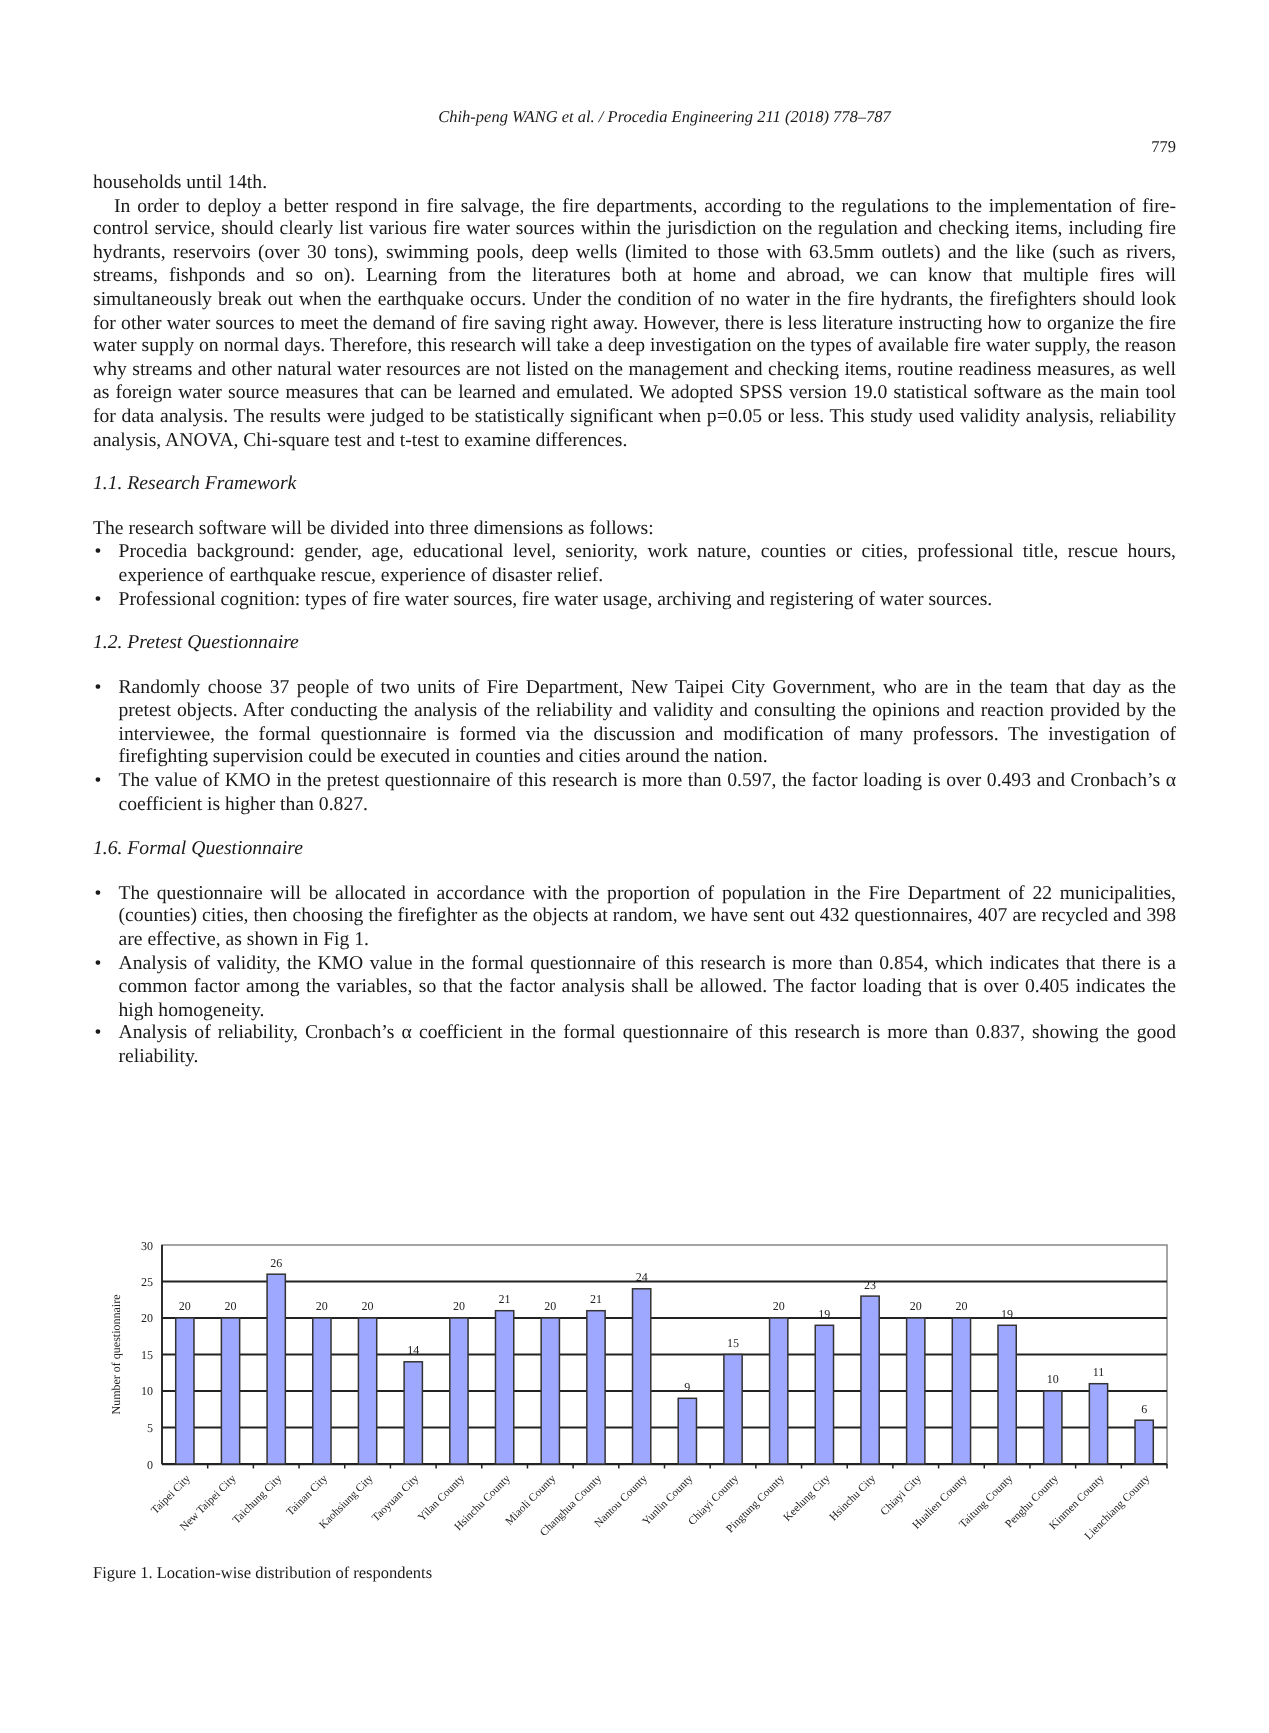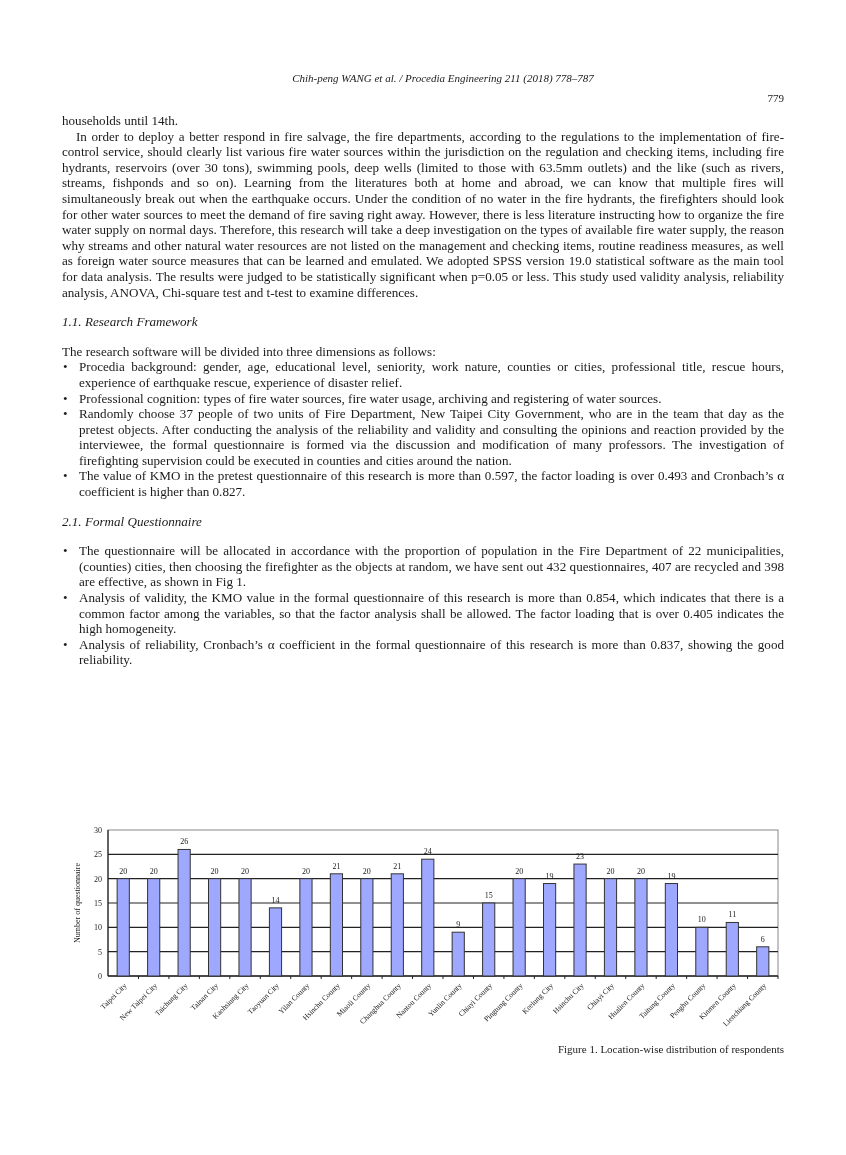--- a/index.html
+++ b/index.html
@@ -12,21 +12,21 @@
   .text { position: absolute; top: 113px; left: 0; width: 722px; font-size: 13.1px; line-height: 15.6px; text-align: justify; }
   .text p { margin: 0; }
   .indent { text-indent: 14px; }
   .heading { font-style: italic; margin-top: 14px !important; margin-bottom: 14px !important; }
   ul { margin: 0; padding: 0; list-style: none; }
   li { position: relative; padding-left: 17px; }
   li::before { content: "\2022"; position: absolute; left: 1px; top: 0; }
 
   .chart { position: absolute; left: 62px; top: 822px; width: 722px; height: 215px; }
   .chart svg { position: absolute; left: 0; top: 0; }
-  .caption { position: absolute; top: 1043px; left: 62px; width: 722px; text-align: right; font-size: 11px; }
+  .caption { position: absolute; top: 1043px; left: 62px; width: 722px; text-align: left; font-size: 11px; }
 </style>
 </head>
 <body>
 
 <div class="page">
   <div class="running-head">
     <span class="title">Chih-peng WANG et al. / Procedia Engineering 211 (2018) 778–787</span>
     <span class="pageno">779</span>
   </div>
 
@@ -34,26 +34,27 @@
     <p>households until 14th.</p>
     <p class="indent">In order to deploy a better respond in fire salvage, the fire departments, according to the regulations to the implementation of fire-control service, should clearly list various fire water sources within the jurisdiction on the regulation and checking items, including fire hydrants, reservoirs (over 30 tons), swimming pools, deep wells (limited to those with 63.5mm outlets) and the like (such as rivers, streams, fishponds and so on). Learning from the literatures both at home and abroad, we can know that multiple fires will simultaneously break out when the earthquake occurs. Under the condition of no water in the fire hydrants, the firefighters should look for other water sources to meet the demand of fire saving right away. However, there is less literature instructing how to organize the fire water supply on normal days. Therefore, this research will take a deep investigation on the types of available fire water supply, the reason why streams and other natural water resources are not listed on the management and checking items, routine readiness measures, as well as foreign water source measures that can be learned and emulated. We adopted SPSS version 19.0 statistical software as the main tool for data analysis. The results were judged to be statistically significant when p=0.05 or less. This study used validity analysis, reliability analysis, ANOVA, Chi-square test and t-test to examine differences.</p>
 
     <p class="heading">1.1. Research Framework</p>
     <p>The research software will be divided into three dimensions as follows:</p>
     <ul>
       <li>Procedia background: gender, age, educational level, seniority, work nature, counties or cities, professional title, rescue hours, experience of earthquake rescue, experience of disaster relief.</li>
       <li>Professional cognition: types of fire water sources, fire water usage, archiving and registering of water sources.</li>
     </ul>
 
+    <p class="heading">1.2. Pretest Questionnaire</p>
     <ul>
       <li>Randomly choose 37 people of two units of Fire Department, New Taipei City Government, who are in the team that day as the pretest objects. After conducting the analysis of the reliability and validity and consulting the opinions and reaction provided by the interviewee, the formal questionnaire is formed via the discussion and modification of many professors. The investigation of firefighting supervision could be executed in counties and cities around the nation.</li>
       <li>The value of KMO in the pretest questionnaire of this research is more than 0.597, the factor loading is over 0.493 and Cronbach’s α coefficient is higher than 0.827.</li>
     </ul>
 
-    <p class="heading">2.1. Formal Questionnaire</p>
+    <p class="heading">1.6. Formal Questionnaire</p>
     <ul>
       <li>The questionnaire will be allocated in accordance with the proportion of population in the Fire Department of 22 municipalities, (counties) cities, then choosing the firefighter as the objects at random, we have sent out 432 questionnaires, 407 are recycled and 398 are effective, as shown in Fig 1.</li>
       <li>Analysis of validity, the KMO value in the formal questionnaire of this research is more than 0.854, which indicates that there is a common factor among the variables, so that the factor analysis shall be allowed. The factor loading that is over 0.405 indicates the high homogeneity.</li>
       <li>Analysis of reliability, Cronbach’s α coefficient in the formal questionnaire of this research is more than 0.837, showing the good reliability.</li>
     </ul>
   </div>
 </div>
 
 <div class="chart">
   <svg id="chart-svg" width="722" height="215">

